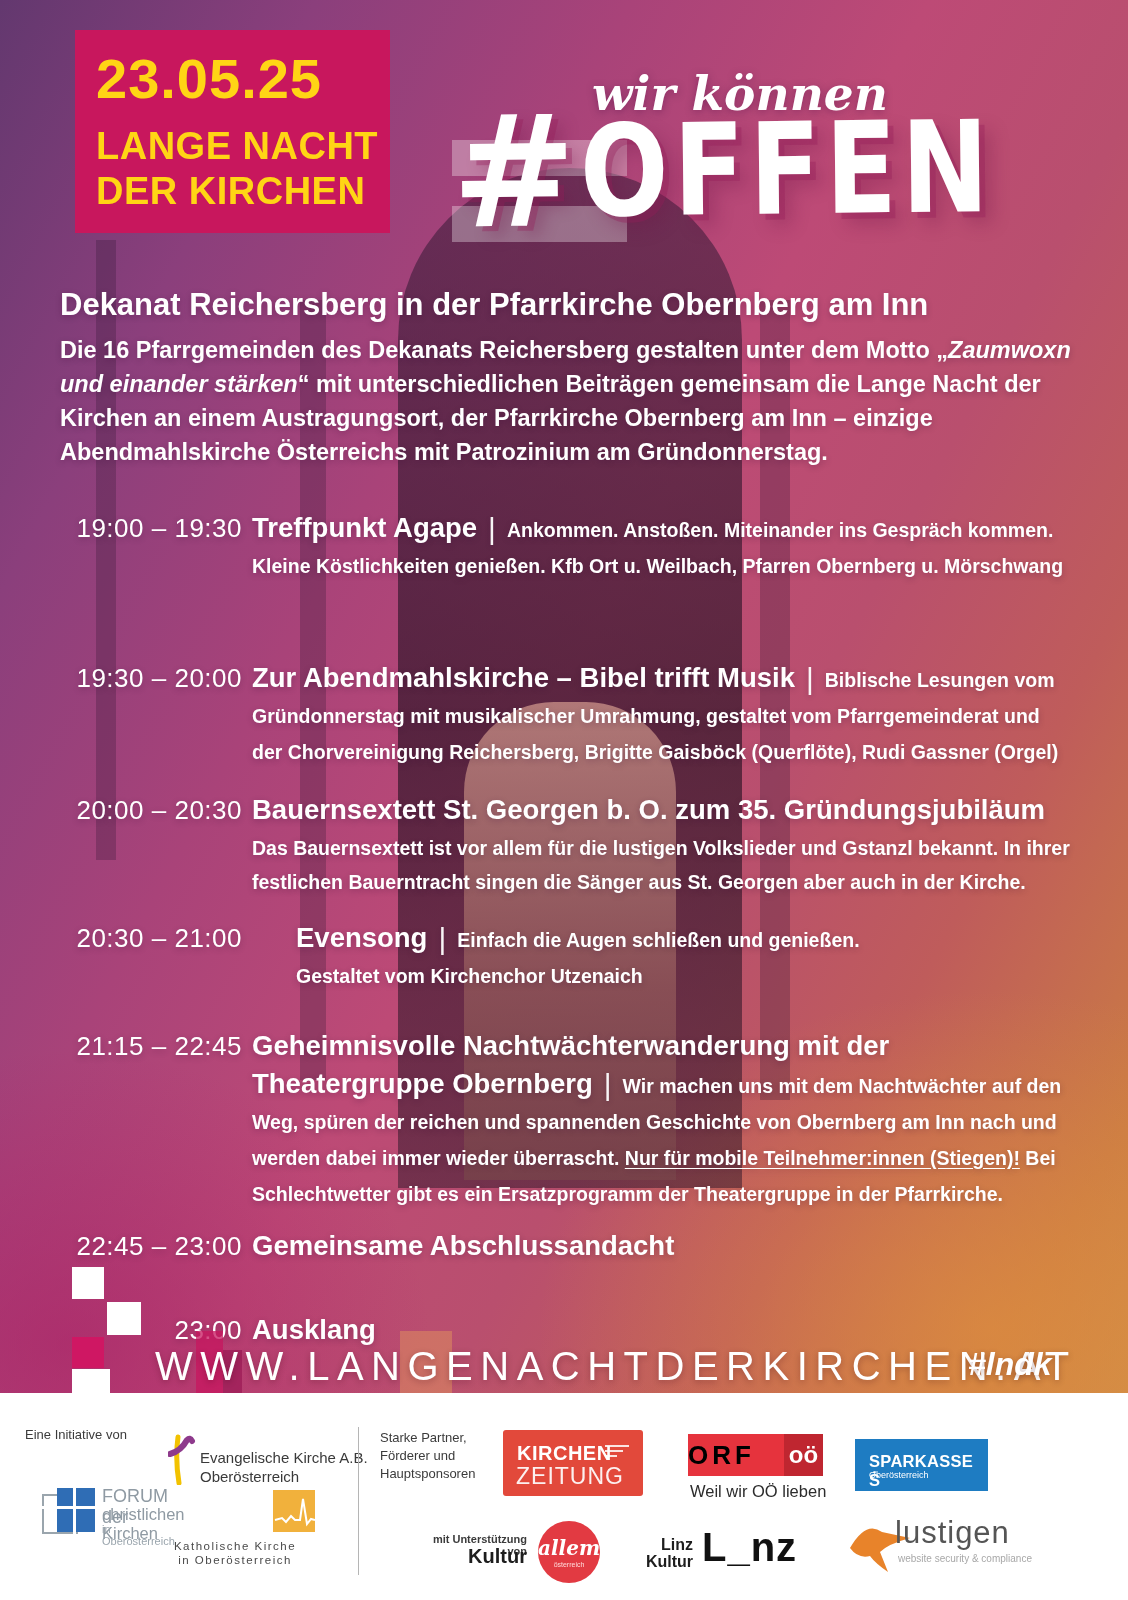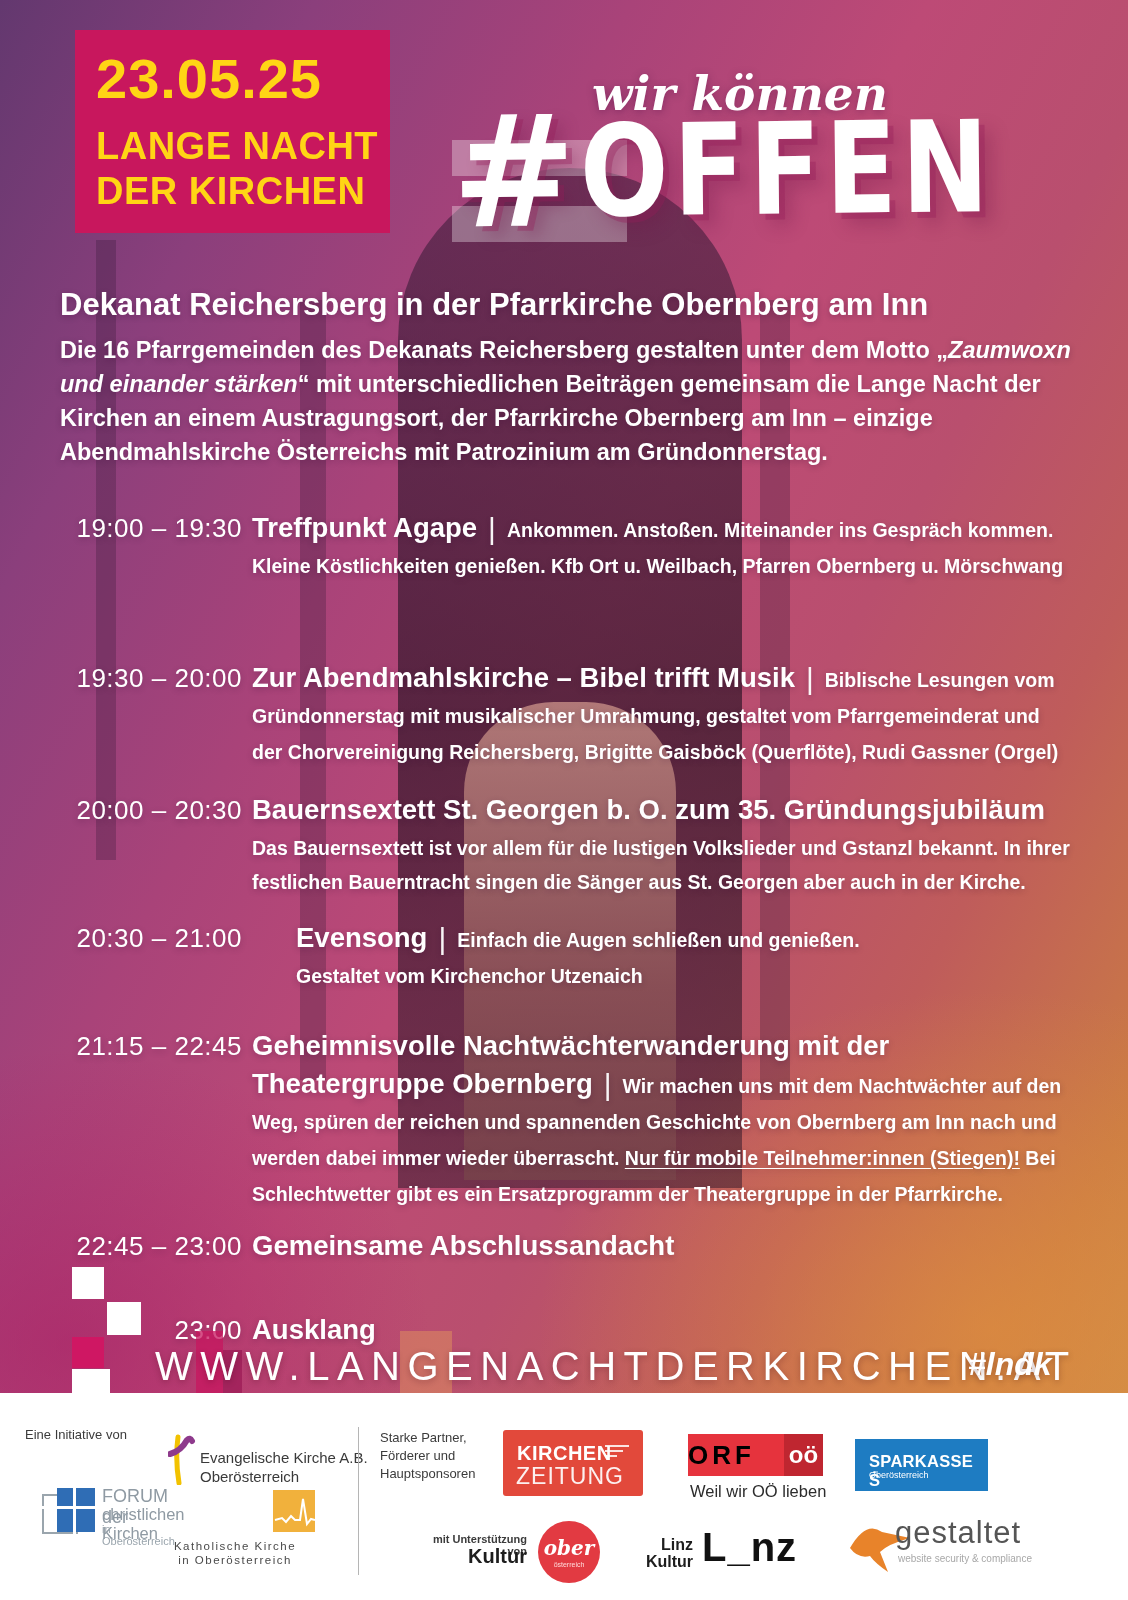--- a/index.html
+++ b/index.html
@@ -224,29 +224,29 @@
     <div class="orf-tag">Weil wir OÖ lieben</div>
 
     <div class="spk">
       <div class="spk-n"><span>SPARKASSE</span> <span>Ṡ</span></div>
       <div class="spk-r">Oberösterreich</div>
     </div>
 
     <div class="f-sup">mit Unterstützung von</div>
     <div class="f-kultur">Kultur</div>
     <div class="ober">
-      <div class="ober-t">ober</div>
+      <div class="ober-t">allem</div>
       <div class="ober-b">österreich</div>
     </div>
 
     <div class="linz-lab">
       <div>Linz</div>
       <div>Kultur</div>
     </div>
     <div class="lnz">L_nz</div>
 
     <svg class="nim-bird" width="64" height="58" viewBox="0 0 64 58">
       <path d="M2,30 Q18,2 34,14 L62,20 Q40,26 32,34 L40,54 Q27,45 22,38 Q10,41 2,30 Z" fill="#e8832a"></path>
     </svg>
-    <div class="nim-n">gestaltet</div>
+    <div class="nim-n">lustigen</div>
     <div class="nim-t">website security &amp; compliance</div>
   </div>
 </div>
 
 </body></html>

